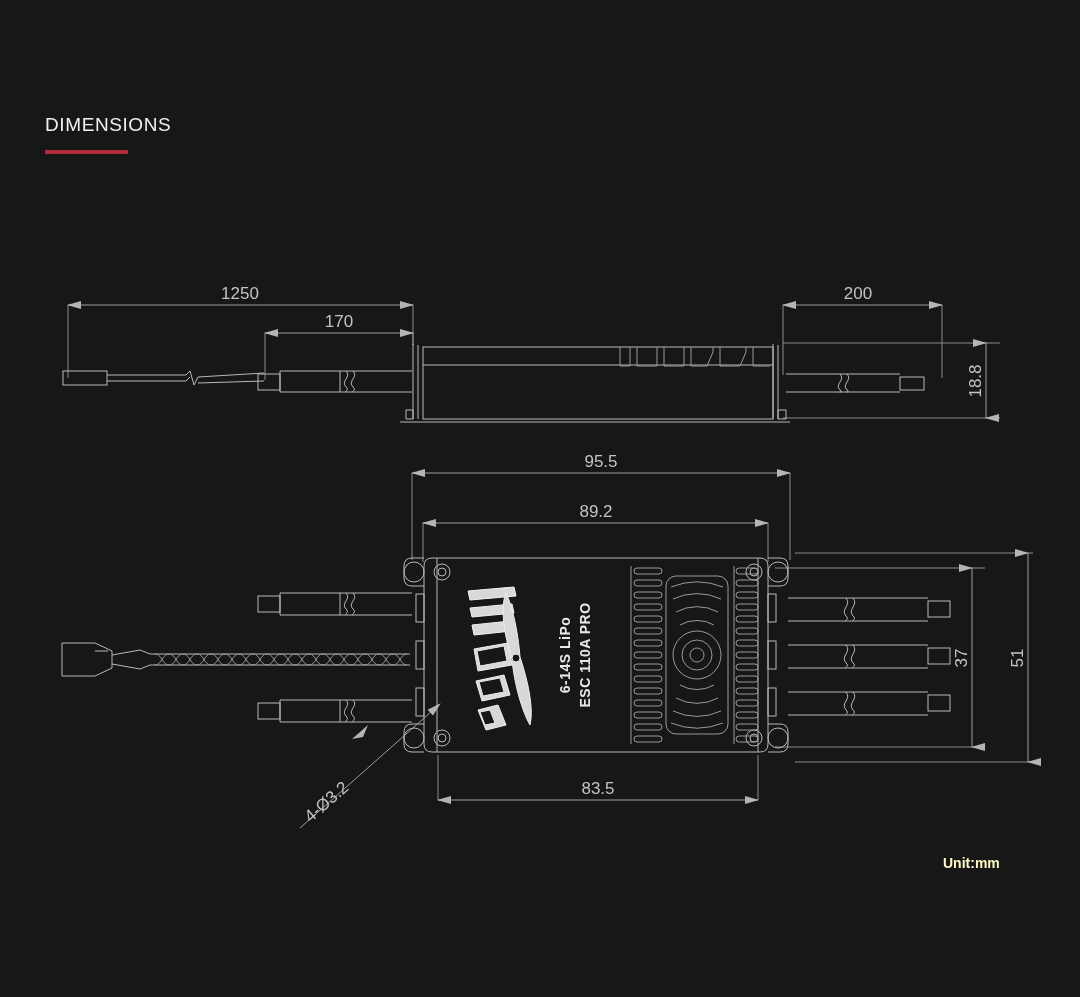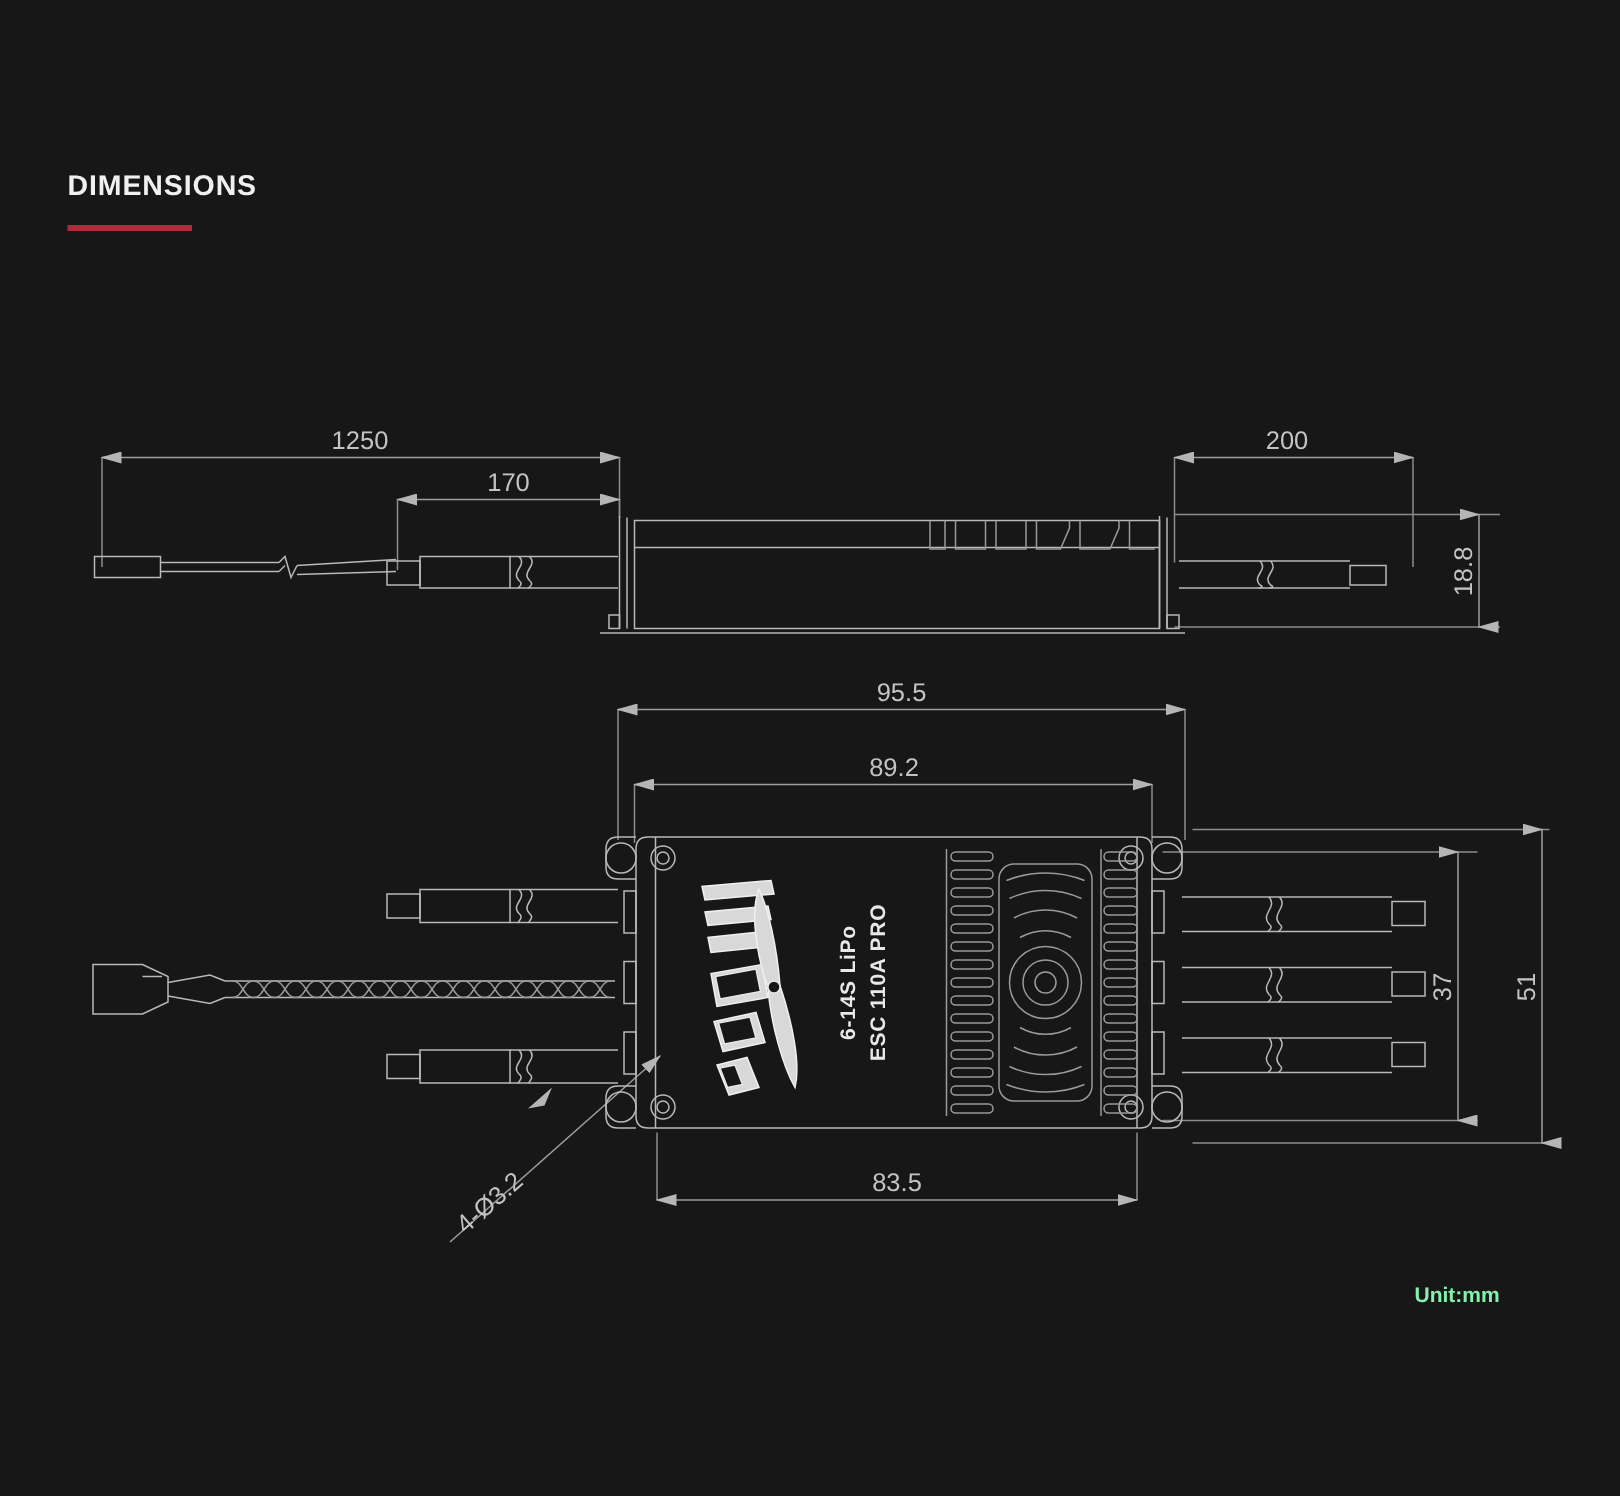--- a/index.html
+++ b/index.html
@@ -19,40 +19,40 @@
   #page {
     position: absolute;
     inset: 0;
     background: #171717;
   }
   .section-title {
     position: absolute;
     left: 45px;
     top: 114px;
     font-size: 19px;
-    font-weight: bold;
+    font-weight: normal;
     letter-spacing: 0.6px;
     color: #f0f0f0;
     font-family: "Liberation Sans", sans-serif;
   }
   .title-rule {
     position: absolute;
     left: 45px;
     top: 150px;
     width: 83px;
     height: 4px;
     background: #b02b3c;
   }
   .unit-label {
     position: absolute;
     left: 943px;
     top: 855px;
     font-size: 14px;
     font-weight: bold;
-    color: #86efac;
+    color: #fef9c3;
   }
   svg.drawing {
     position: absolute;
     left: 0;
     top: 0;
     width: 1080px;
     height: 997px;
   }
   .ln { stroke: #b9b9b9; stroke-width: 1; fill: none; }
   .ln-thin { stroke: #9a9a9a; stroke-width: 1; fill: none; }

